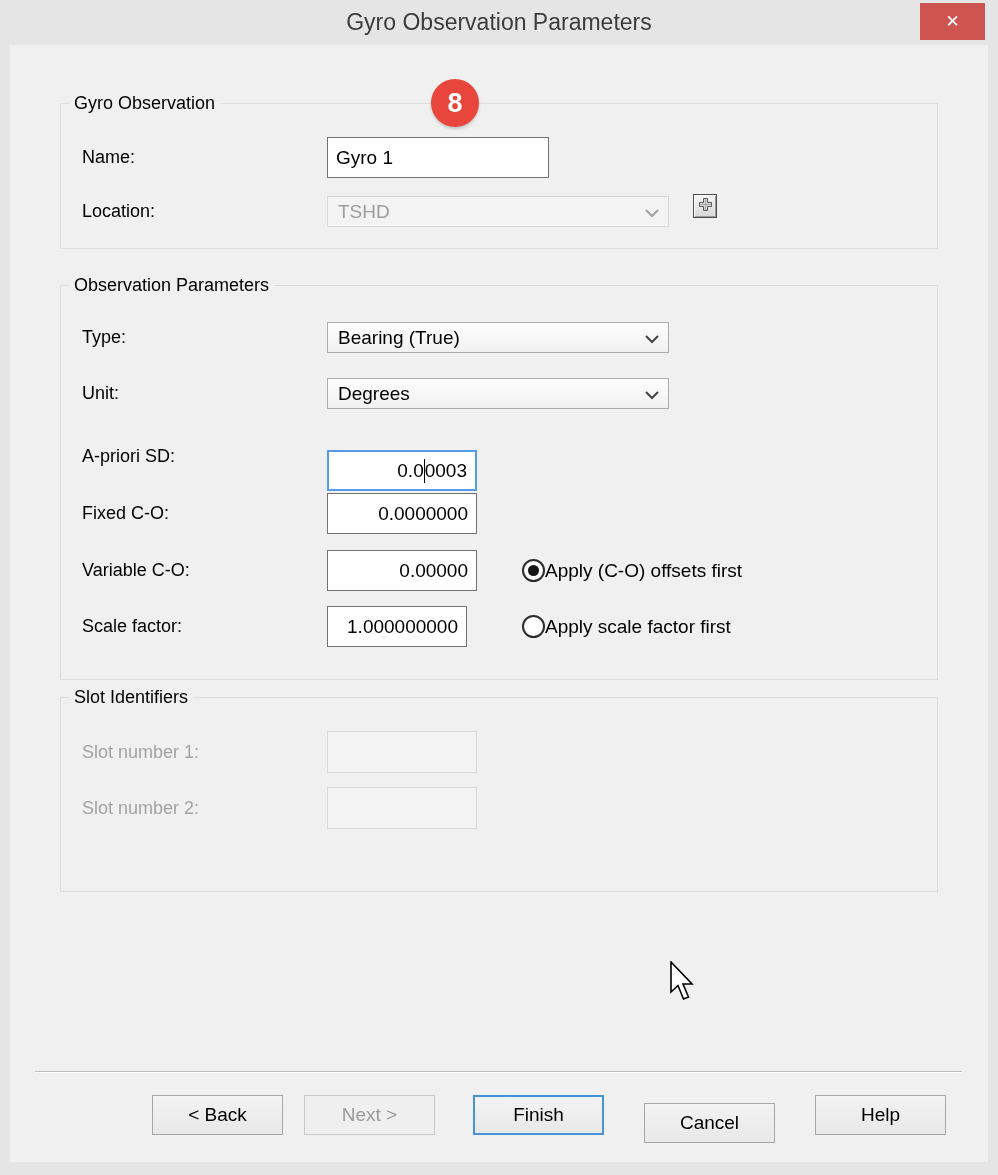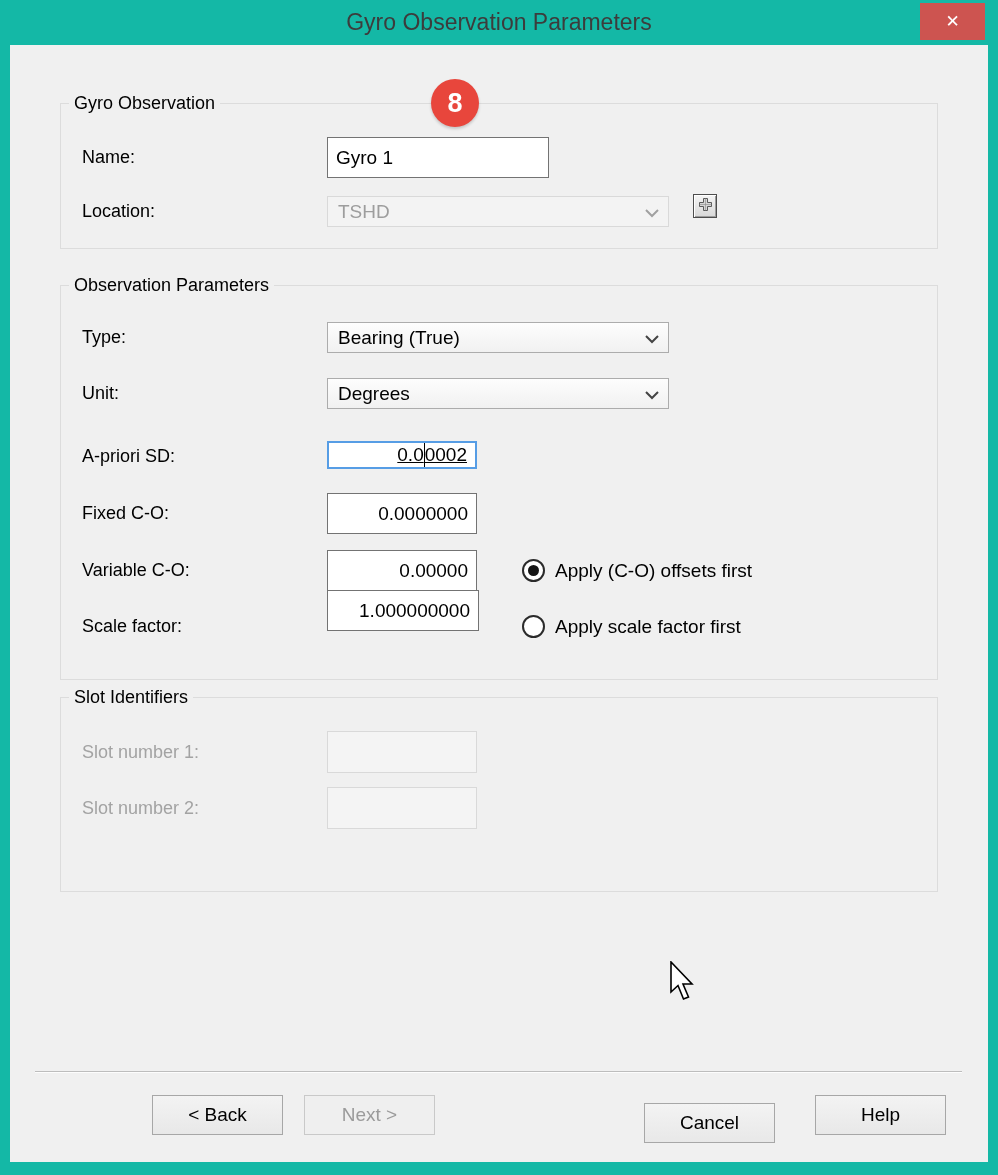--- a/index.html
+++ b/index.html
@@ -1,17 +1,17 @@
 <!DOCTYPE html>
 <html><head>
 <meta charset="utf-8">
 <style>
   * { margin:0; padding:0; box-sizing:border-box; }
   html,body { width:998px; height:1175px; font-family:"Liberation Sans", sans-serif; cursor:default; }
-  .window { position:relative; width:998px; height:1175px; background:#14b8a6; overflow:hidden; }
+  .window { position:relative; width:998px; height:1175px; background:#e5e5e5; overflow:hidden; }
 
   
   .titlebar { position:absolute; top:0; left:0; width:998px; height:45px; }
   .title { text-align:center; line-height:45px; font-size:23px; color:#3c3c3c; }
   .close-btn { position:absolute; top:3px; right:13px; width:65px; height:37px; background:#cd5450;
                color:#ffffff; font-size:17px; display:flex; align-items:center; justify-content:center; }
 
   
   .content { position:absolute; left:10px; top:45px; width:978px; height:1117px; background:#f0f0f0; }
 
@@ -34,21 +34,21 @@
 
   .combo { position:absolute; background:linear-gradient(#fdfdfd,#f1f1f1); border:1px solid #acacac;
            display:flex; align-items:center; padding:0 28px 0 10px; font-size:19px; color:#000;text-align:right; }
   .combo.disabled { background:#f3f3f3; border:1px solid #d9d9d9; color:#9d9d9d; }
   .chev { position:absolute; right:9px; top:50%; transform:translateY(-50%); }
 
   .icon-btn { position:absolute; width:24px; height:24px; background:linear-gradient(#f5f5f5,#d8d8d8);
               border:1px solid #4d4d4d; box-shadow:inset 1px 1px 0 #ffffff, inset -1px -1px 0 #9c9c9c;
               display:flex; align-items:center; justify-content:center; }
 
-  .radio-row { position:absolute; display:flex; align-items:center; gap:10px; }
+  .radio-row { position:absolute; display:flex; align-items:center; gap:0; }
   .radio-outer { width:23px; height:23px; border-radius:50%; border:2px solid #2b2b2b; background:#fff;
                  display:flex; align-items:center; justify-content:center; flex:0 0 auto; }
   .radio-dot { width:11px; height:11px; border-radius:50%; background:#141414; }
   .radio-label { font-size:19px; color:#000; white-space:nowrap; }
 
   .badge { position:absolute; left:421px; top:34px; width:48px; height:48px; border-radius:50%;
            background:#e8463c; color:#fff; font-size:27px; font-weight:bold; display:flex;
            align-items:center; justify-content:center; box-shadow:0 2px 3px rgba(0,0,0,.18); z-index:5; }
 
   .divider { position:absolute; left:25px; top:1026px; width:927px; height:0;
@@ -122,34 +122,34 @@
     <div class="combo" style="left:317px; top:333px; width:342px; height:31px;">
       <span>Degrees</span>
       <span class="chev">
         <svg width="14" height="9" viewBox="0 0 14 9">
             <path d="M1 1 L7 7 L13 1" fill="none" stroke="#444" stroke-width="2"></path>
           </svg>
       </span>
     </div>
 
     <div class="field-label" style="left:72px; top:391px; height:41px;">A-priori SD:</div>
-    <div class="numdiv focused" style="left:317px; top:396px; width:150px; height:28px;text-decoration:underline;">
+    <div class="numdiv focused" style="left:317px; top:405px; width:150px; height:41px;">
       <span>0.0</span>
       <span class="caret"></span>
-      <span>0002</span>
+      <span>0003</span>
     </div>
 
     <div class="field-label" style="left:72px; top:448px; height:41px;">Fixed C-O:</div>
     <input class="text-input num" style="left: 317px; top: 448px; width: 150px; height: 41px;" readonly="" value="0.0000000">
 
     <div class="field-label" style="left:72px; top:505px; height:41px;">Variable C-O:</div>
     <input class="text-input num" style="left: 317px; top: 505px; width: 150px; height: 41px;" readonly="" value="0.00000">
 
     <div class="field-label" style="left:72px; top:561px; height:41px;text-align:right;">Scale factor:</div>
-    <input class="text-input num" style="left: 317px; top: 545px; width: 152px; height: 41px;" readonly="" value="1.000000000">
+    <input class="text-input num" style="left: 317px; top: 561px; width: 140px; height: 41px;" readonly="" value="1.000000000">
 
     <div class="radio-row" style="left:512px; top:514px;">
       <span class="radio-outer">
           <span class="radio-dot"></span>
         </span>
       <span class="radio-label">Apply (C-O) offsets first</span>
     </div>
     <div class="radio-row" style="left:512px; top:570px;">
       <span class="radio-outer"></span>
       <span class="radio-label">Apply scale factor first</span>
@@ -160,20 +160,21 @@
     </div>
     <div class="field-label disabled" style="left:72px; top:686px; height:42px;">Slot number 1:</div>
     <input class="text-input input-disabled" style="left: 317px; top: 686px; width: 150px; height: 42px;" disabled="" value="">
     <div class="field-label disabled" style="left:72px; top:742px; height:42px;">Slot number 2:</div>
     <input class="text-input input-disabled" style="left: 317px; top: 742px; width: 150px; height: 42px;" disabled="" value="">
 
     <div class="divider"></div>
 
     <button class="btn" style="left:142px;">&lt; Back</button>
     <button class="btn disabled" style="left:294px;" disabled="">Next &gt;</button>
+    <button class="btn default" style="left:463px;">Finish</button>
     <button class="btn" style="left:634px;margin-top:8px;">Cancel</button>
     <button class="btn" style="left:805px;">Help</button>
 
     <div class="cursor">
       <svg width="28" height="42" viewBox="0 0 28 42">
         <path d="M3 1 L3 31 L10 24.5 L15.5 38 L20.5 36 L15 23 L24 23 Z" fill="#ffffff" stroke="#000000" stroke-width="1.6"></path>
       </svg>
     </div>
 
   </div>

